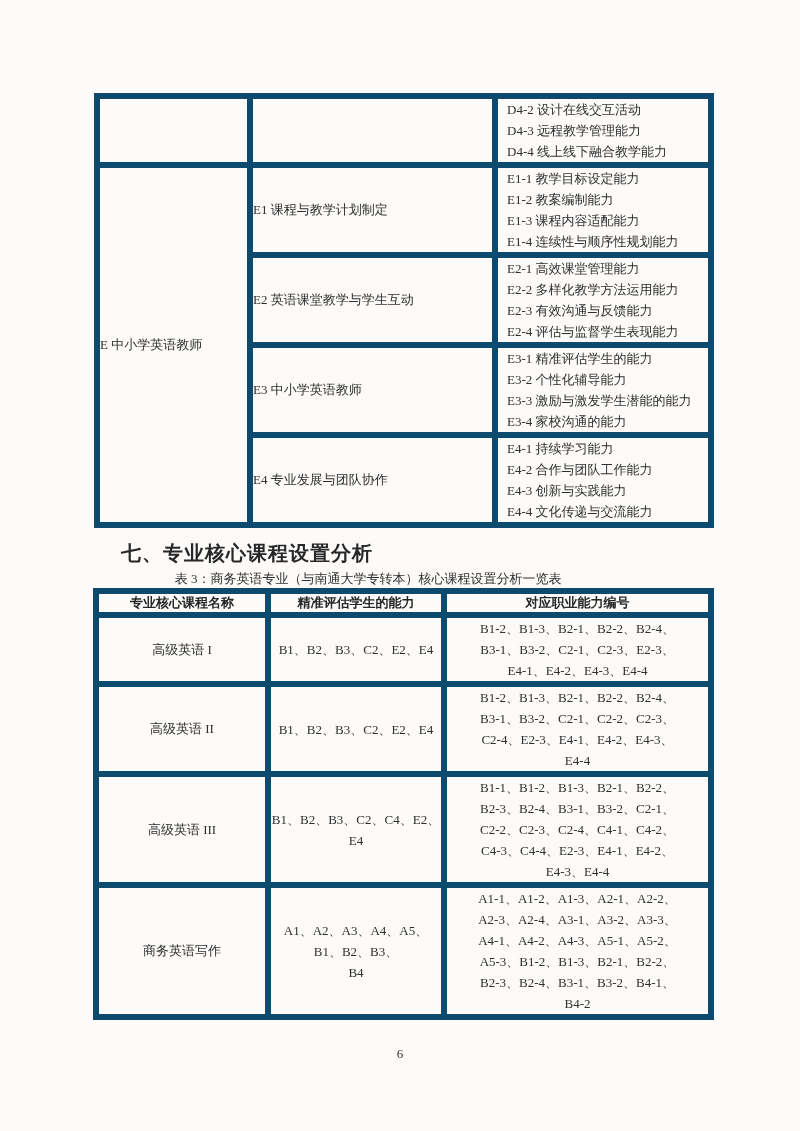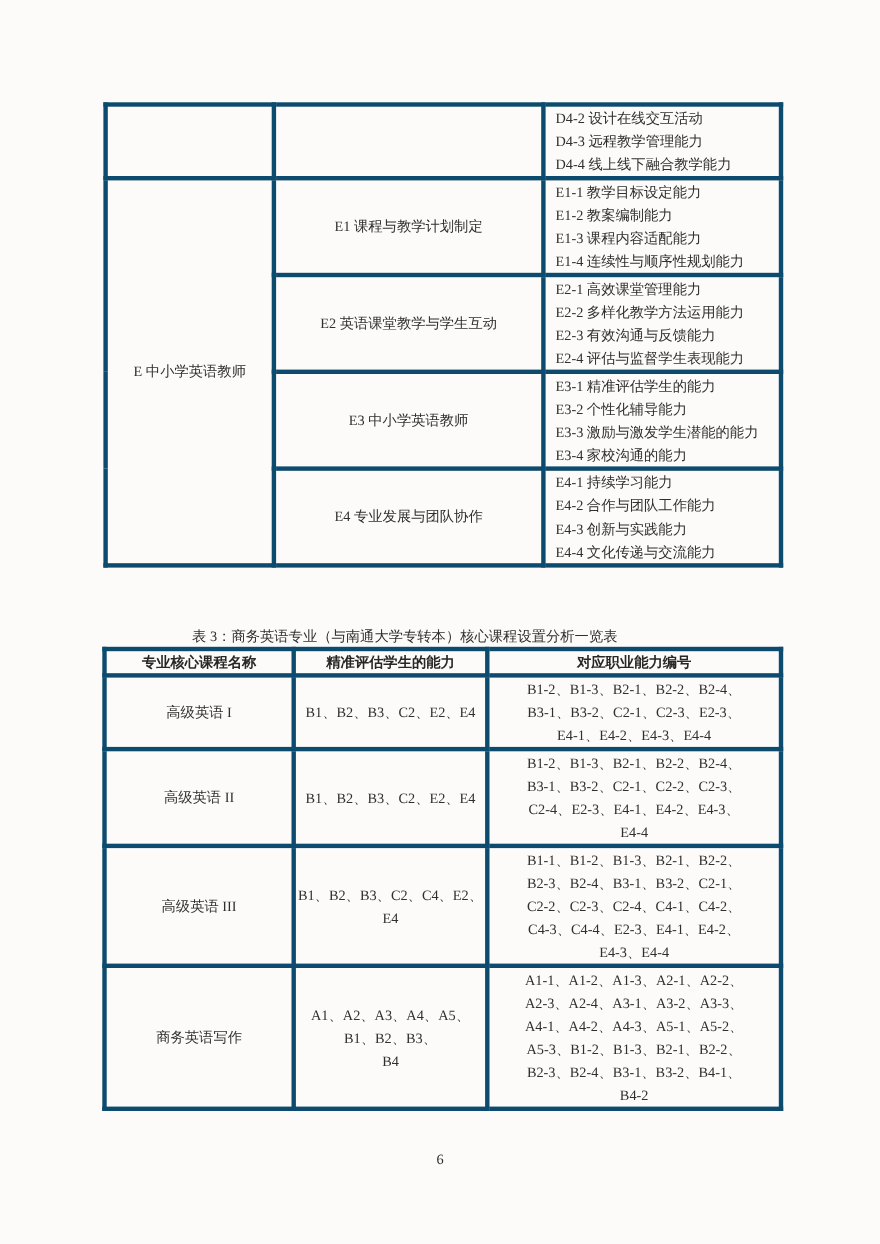--- a/index.html
+++ b/index.html
@@ -2,22 +2,22 @@
 <html><head>
 <meta charset="utf-8">
 <style>
   * { margin:0; padding:0; box-sizing:border-box; }
   html,body { background:#fcfbf9; }
   #page {
     position:relative; width:800px; height:1131px; background:#fcfbf9;
     font-family:"Liberation Serif","DejaVu Serif",serif; color:#2f2f2f; overflow:hidden;
   }
   table { border-collapse:collapse; table-layout:fixed; }
-  td, th { border:4px solid #0c4a6e; vertical-align:middle; font-size:13px; font-weight:normal; background:transparent; }
-  .c { text-align:center; }
+  td, th { border:6px solid #0c4a6e; vertical-align:middle; font-size:13px; font-weight:normal; background:transparent; }
+  .c { }
   .lines { white-space:pre-line; line-height:21px; }
 
   
   #cont-table { position:absolute; left:94px; top:93px; width:614px; }
   #cont-table td.ability { text-align:left; padding-left:9px; }
 
   
   #section-heading {
     position:absolute; left:121px; top:540px;
     font-size:20px; font-weight:bold; letter-spacing:1px; color:#272727;
@@ -81,20 +81,21 @@
       <tr style="height:84px">
         <td class="c">E4 专业发展与团队协作</td>
         <td class="lines ability">E4-1 持续学习能力
 E4-2 合作与团队工作能力
 E4-3 创新与实践能力
 E4-4 文化传递与交流能力</td>
       </tr>
     </tbody>
   </table>
 
+  <div id="section-heading">七、专业核心课程设置分析</div>
 
   <div id="table-caption">表 3：商务英语专业（与南通大学专转本）核心课程设置分析一览表</div>
 
   <table id="course-table">
     <colgroup>
         <col style="width:172px">
         <col style="width:176px">
         <col style="width:267px">
       </colgroup>
     <thead>

